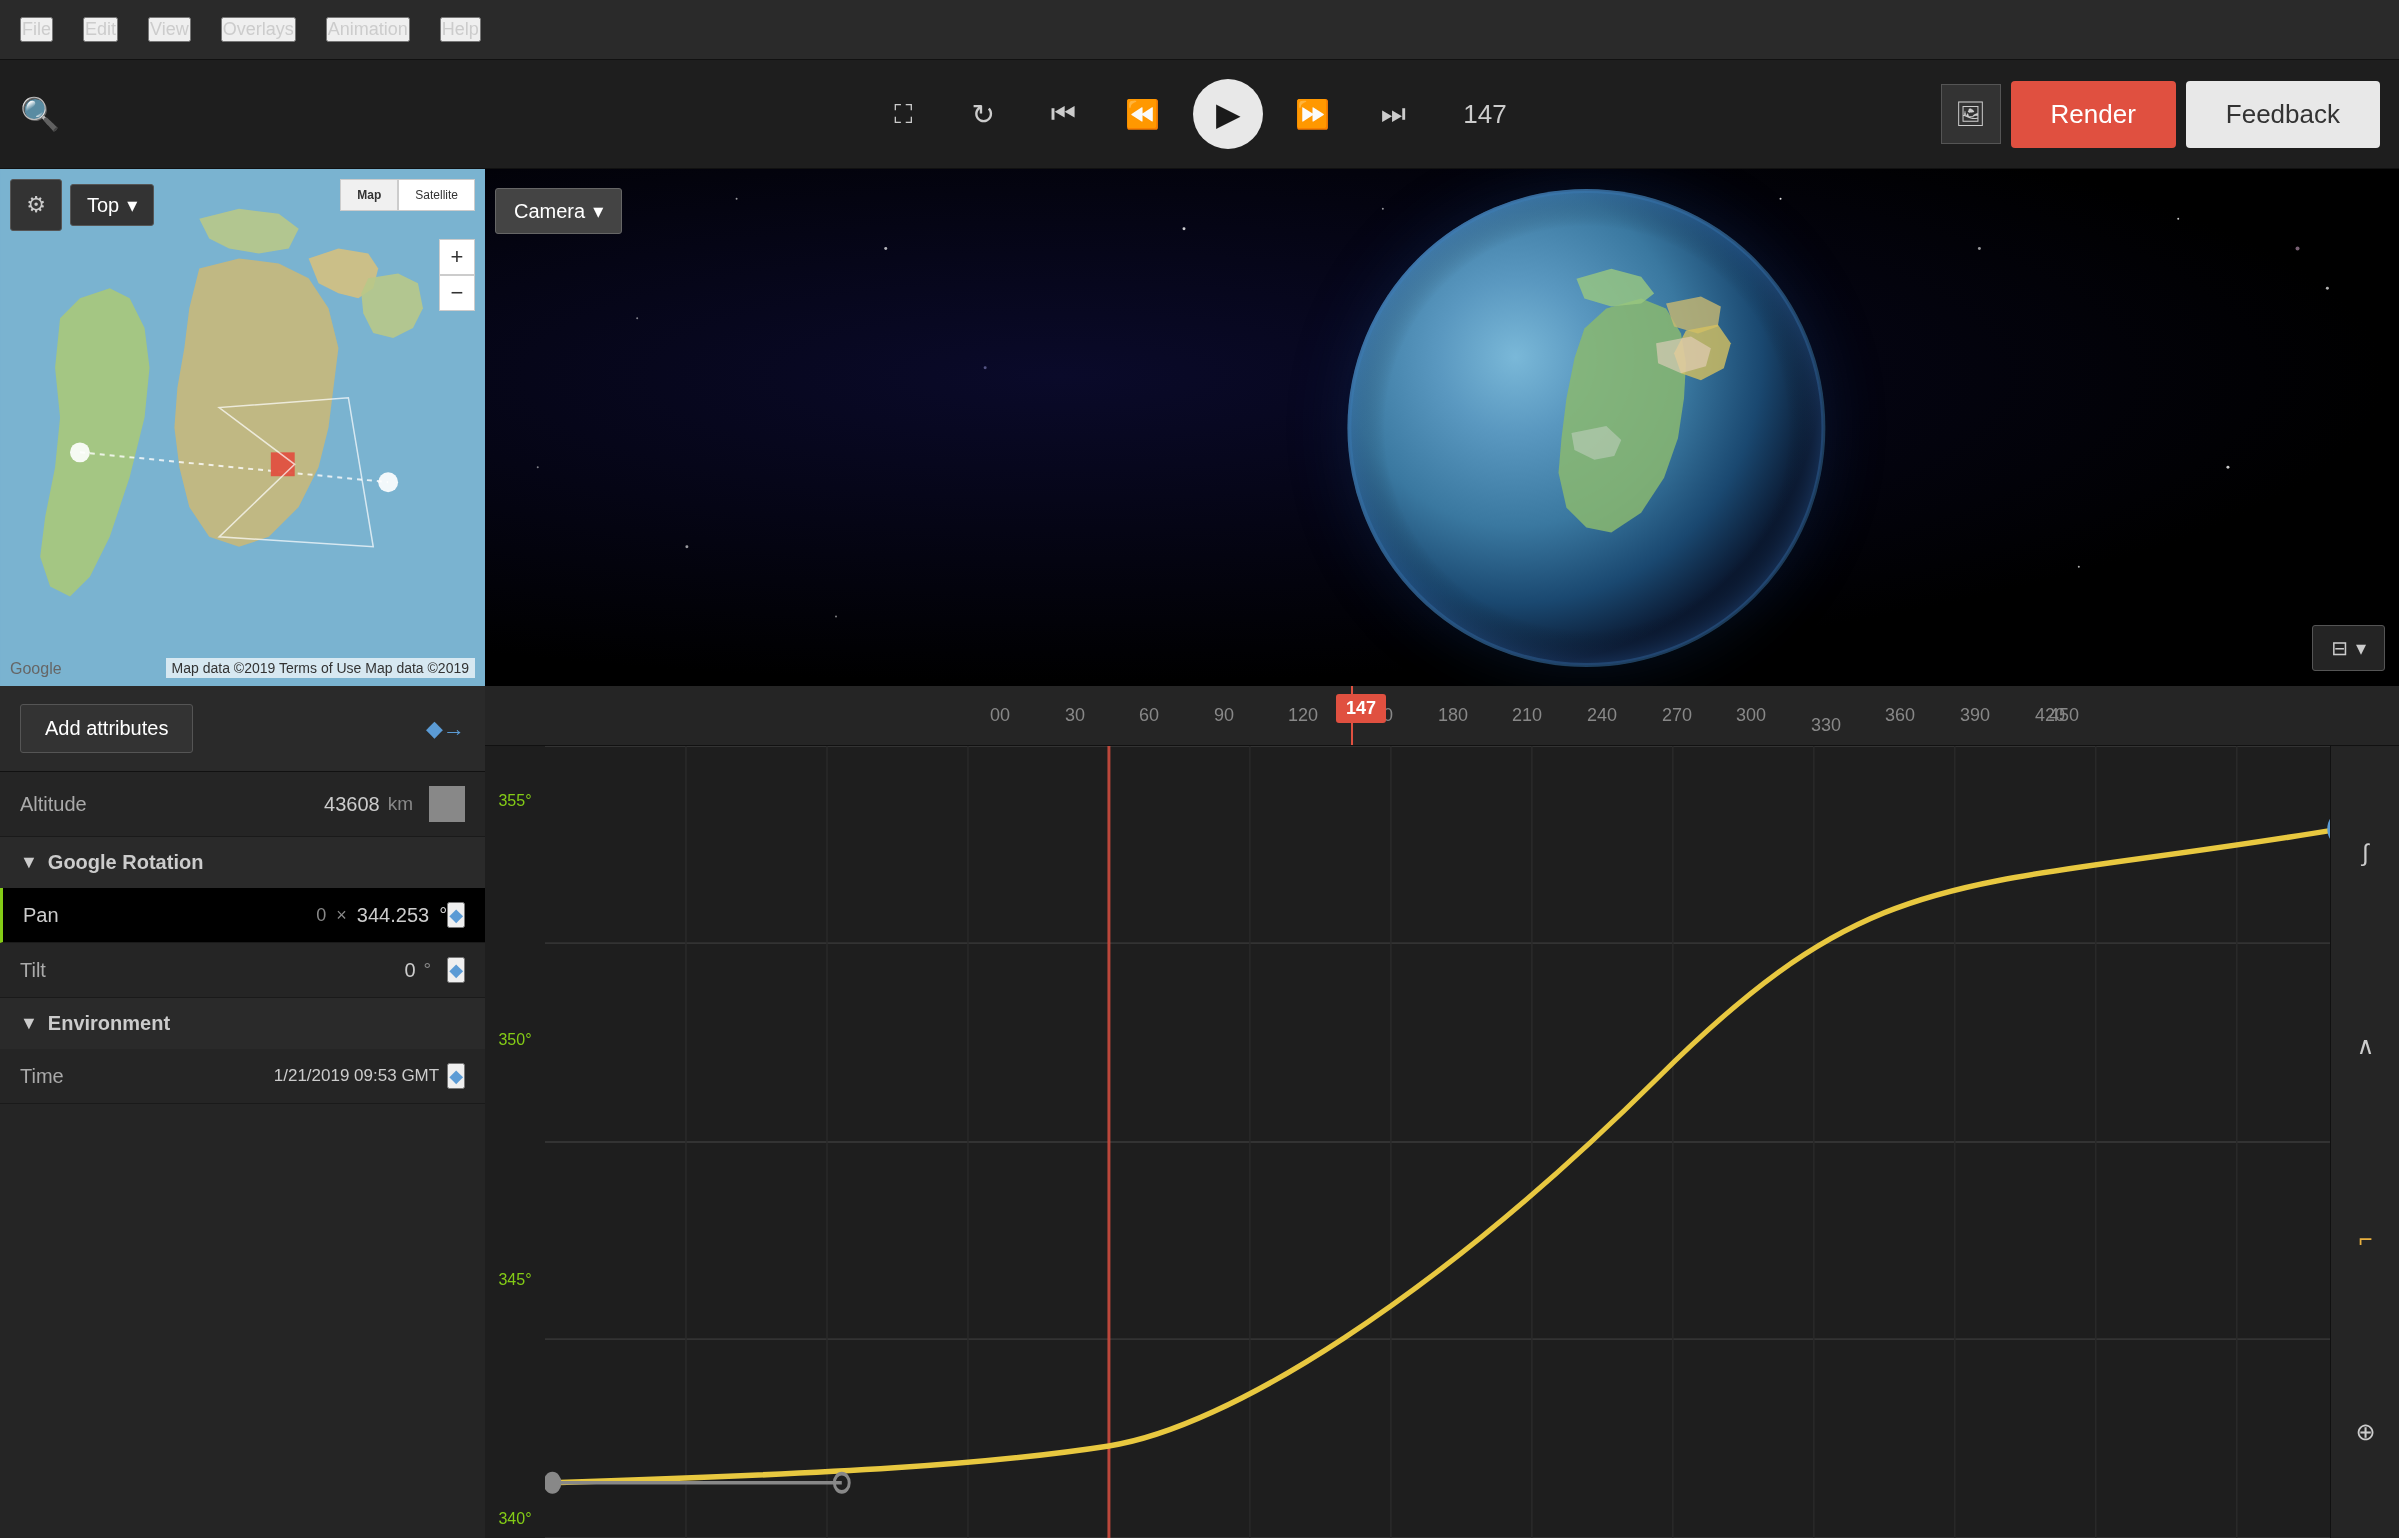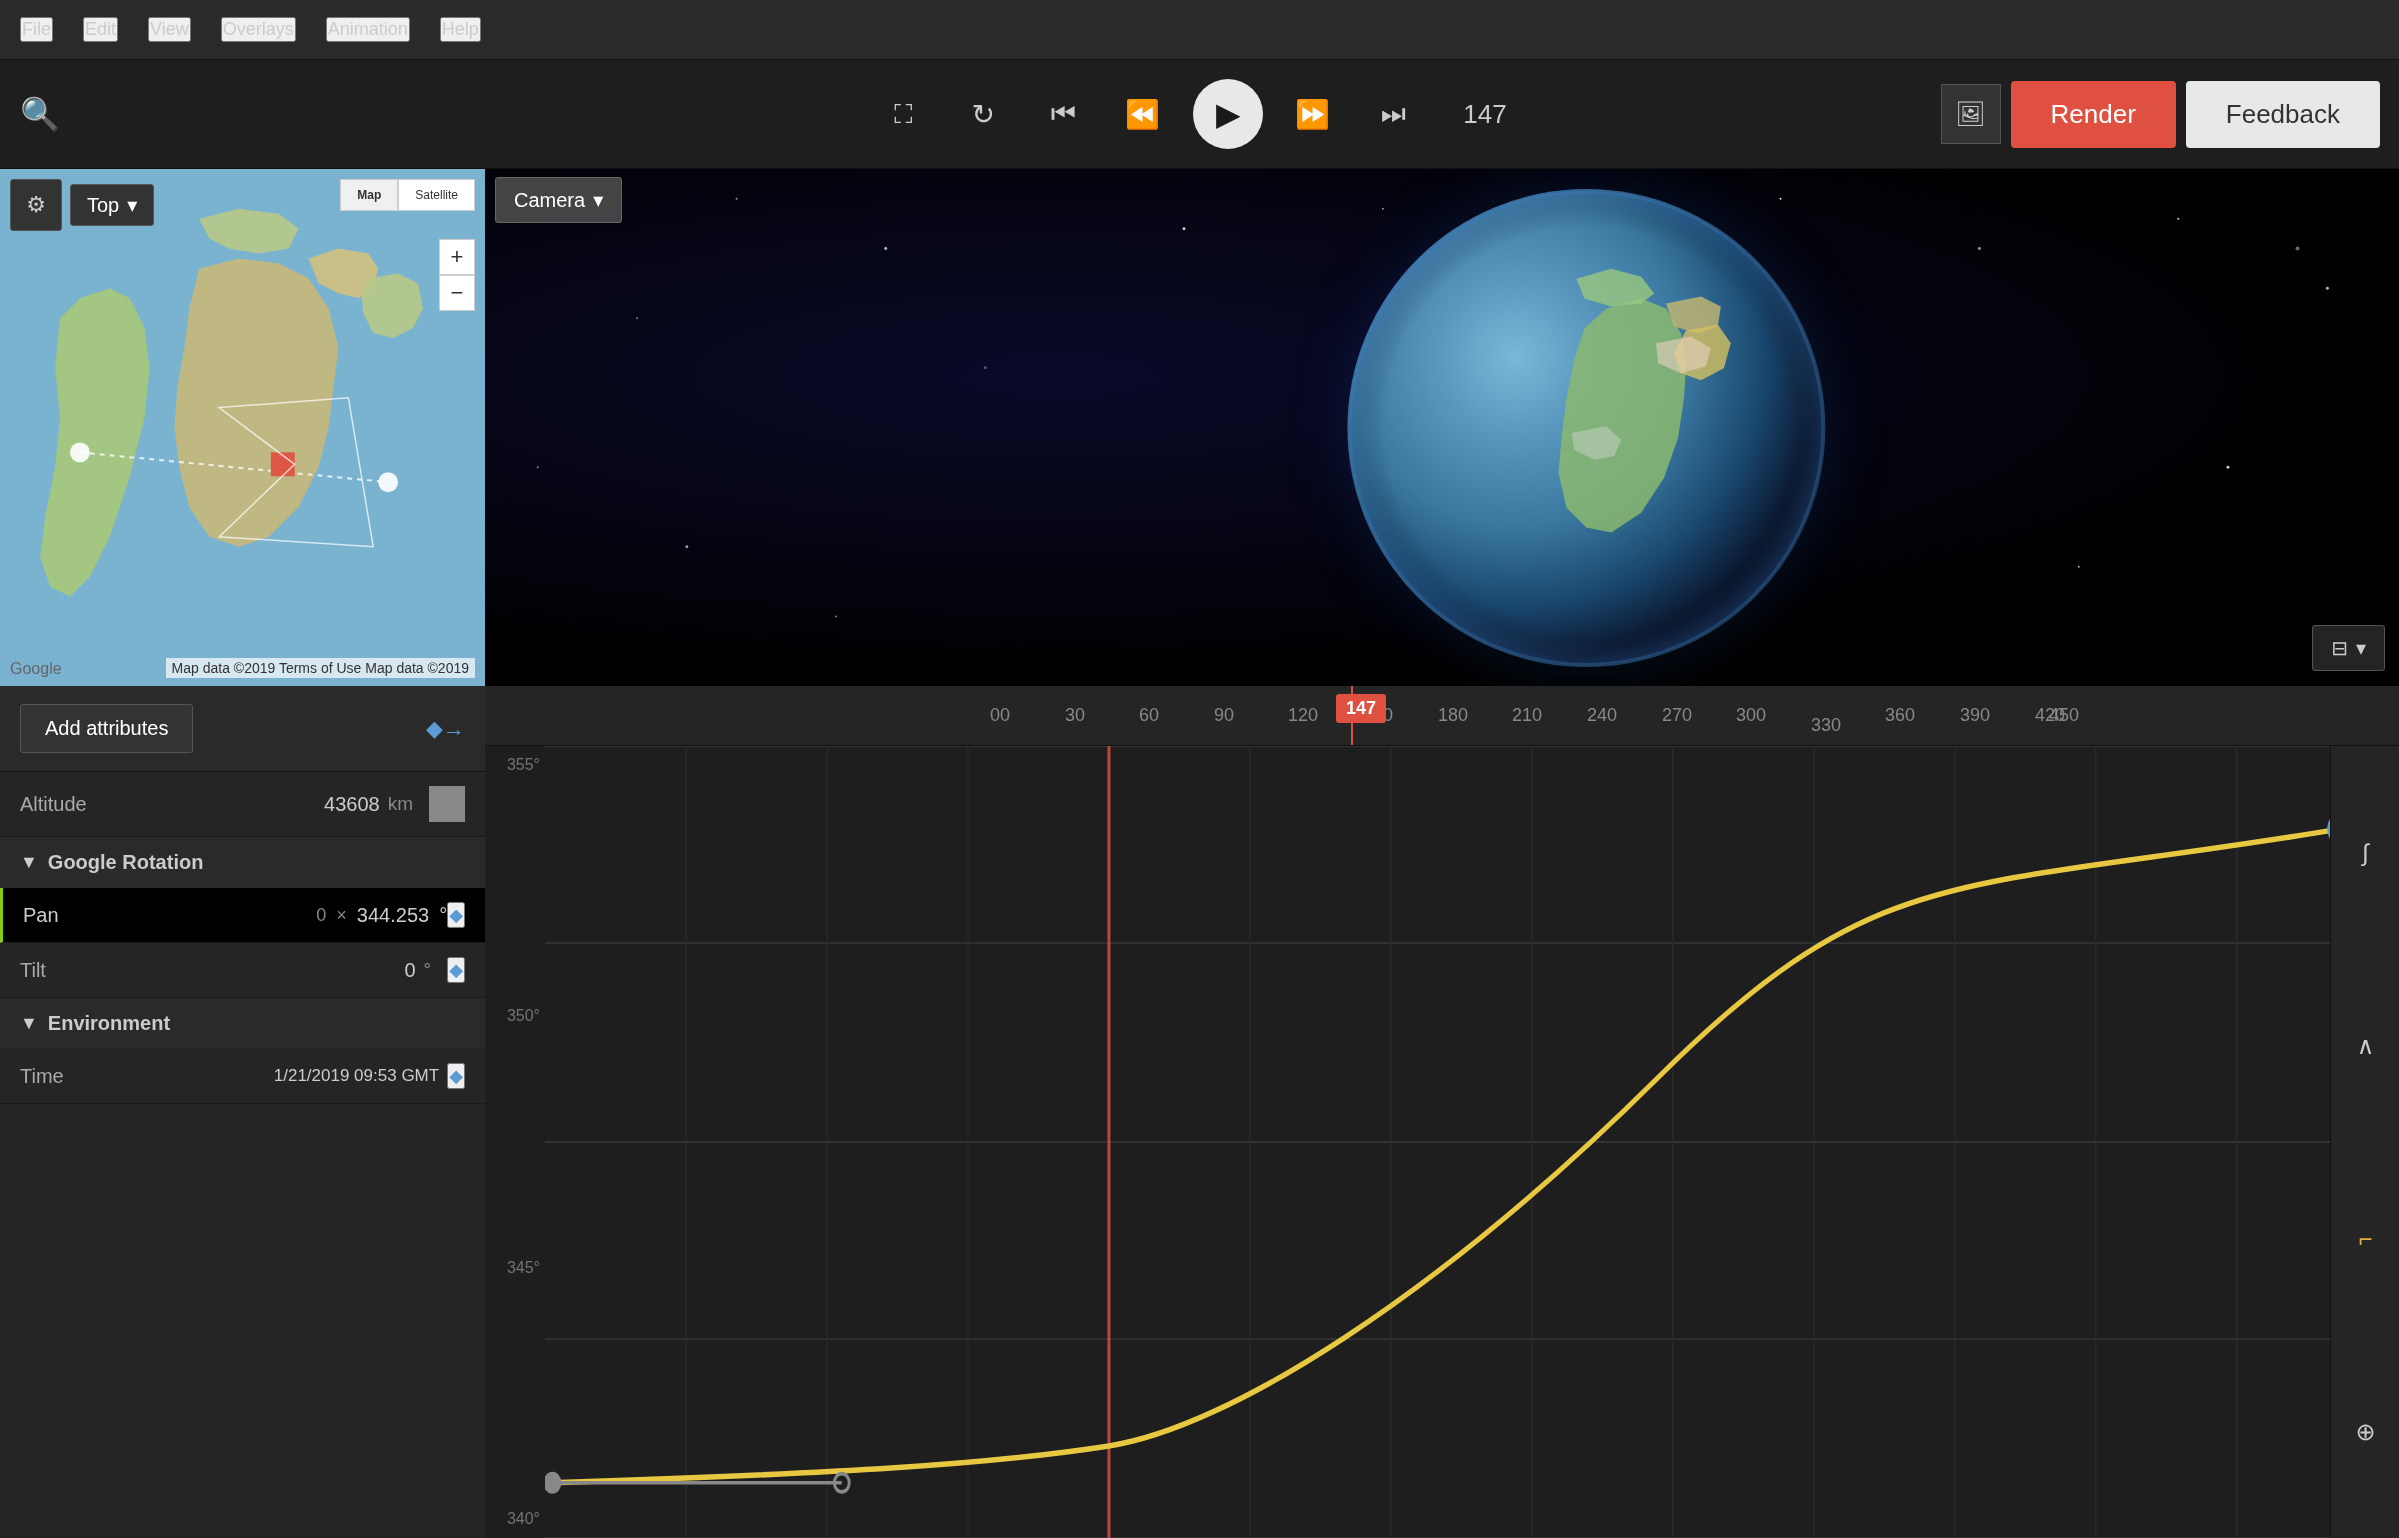--- a/index.html
+++ b/index.html
@@ -61,36 +61,36 @@
     .diamond-small { color: #5b9bd5; font-size: 18px; cursor: pointer; }
 
     
     #right-panel { flex: 1; display: flex; flex-direction: column; }
 
     
     #earth-view { flex-shrink: 0; height: 517px; background: #000; position: relative; overflow: hidden; }
     .earth-bg { width: 100%; height: 100%; background: radial-gradient(ellipse at 30% 40%, #0a0a2a 0%, #000 70%); position: absolute; }
     .stars { position: absolute; width: 100%; height: 100%; }
     .earth-sphere { position: absolute; width: 478px; height: 478px; top: 20px; left: 50%; transform: translateX(-20%); border-radius: 50%; background: radial-gradient(circle at 35% 35%, #6aa5d0 0%, #4a7fb5 20%, #3a6fa0 40%, #2d5a85 60%, #1a3a5a 80%, #0a1a30 100%); box-shadow: inset -30px -20px 60px rgba(0,0,0,0.6), 0 0 60px rgba(20,60,120,0.3); overflow: hidden; }
-    .camera-btn { position: absolute; top: 8px; left: 10px; background: #444; border: 1px solid #666; color: #fff; padding: 10px 18px; font-size: 20px; cursor: pointer; border-radius: 3px; display: flex; align-items: center; gap: 8px; }
+    .camera-btn { position: absolute; top: 19px; left: 10px; background: #444; border: 1px solid #666; color: #fff; padding: 10px 18px; font-size: 20px; cursor: pointer; border-radius: 3px; display: flex; align-items: center; gap: 8px; }
     .view-toggle { position: absolute; bottom: 15px; right: 15px; background: rgba(40,40,40,0.9); border: 1px solid #555; color: #ccc; padding: 10px 18px; font-size: 20px; cursor: pointer; border-radius: 3px; display: flex; align-items: center; gap: 8px; }
 
     
     #timeline-area { flex: 1; background: #1e1e1e; display: flex; flex-direction: column; overflow: hidden; }
     .timeline-header { height: 60px; background: #252525; display: flex; align-items: center; border-bottom: 1px solid #111; position: relative; overflow: hidden; }
     .timeline-header-spacer { width: 485px; flex-shrink: 0; }
     .timeline-ruler { flex: 1; display: flex; align-items: center; position: relative; height: 100%; overflow: hidden; }
     .timeline-tick { position: absolute; color: #888; font-size: 18px; }
     .timeline-playhead { position: absolute; background: #e05040; color: #fff; font-size: 18px; font-weight: bold; padding: 4px 10px; border-radius: 3px; z-index: 10; top: 8px; }
     .timeline-line { position: absolute; top: 0; bottom: 0; width: 2px; background: #e05040; z-index: 9; }
 
     
     #graph-area { flex: 1; display: flex; position: relative; }
     .graph-y-axis { width: 60px; display: flex; flex-direction: column; justify-content: space-between; padding: 10px 5px; flex-shrink: 0; }
-    .graph-y-label { color: #737373; font-size: 16px; text-align: right; }
+    .graph-y-label { color: #84cc16; font-size: 16px; text-align: center; margin-top: 36px; }
     .graph-canvas { flex: 1; position: relative; overflow: hidden; }
     .graph-grid { position: absolute; top: 0; left: 0; width: 100%; height: 100%; }
     .graph-tools { position: absolute; right: 0; top: 0; bottom: 0; width: 70px; background: #252525; display: flex; flex-direction: column; align-items: center; justify-content: space-around; padding: 10px 0; border-left: 1px solid #111; }
     .graph-tool-btn { background: none; border: none; color: #ccc; font-size: 24px; cursor: pointer; width: 50px; height: 50px; display: flex; align-items: center; justify-content: center; }
   </style>
 </head>
 <body>
 
 <div id="menubar">
   <button class="menu-item">File</button>

